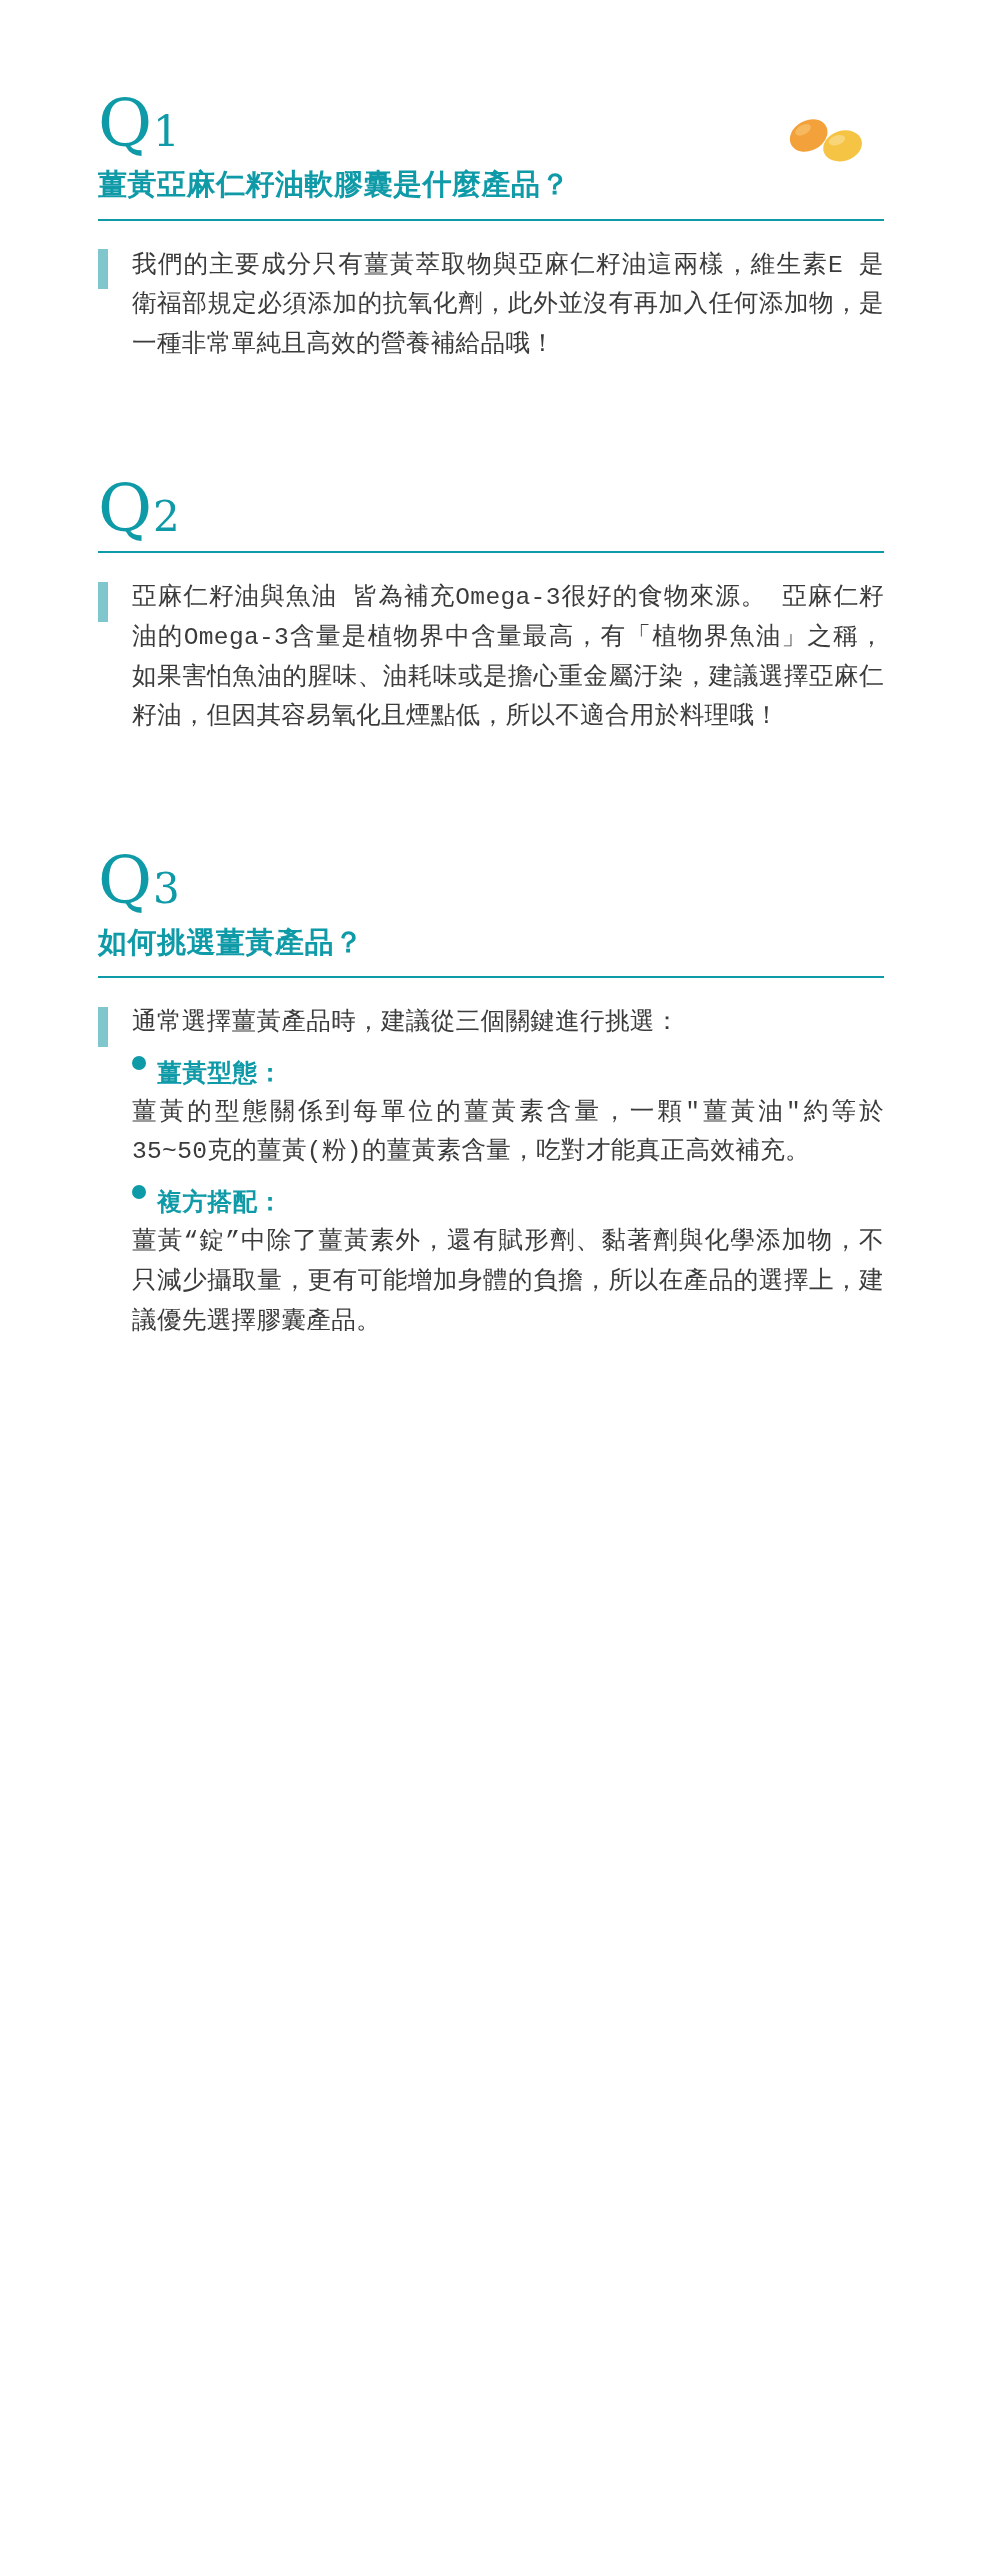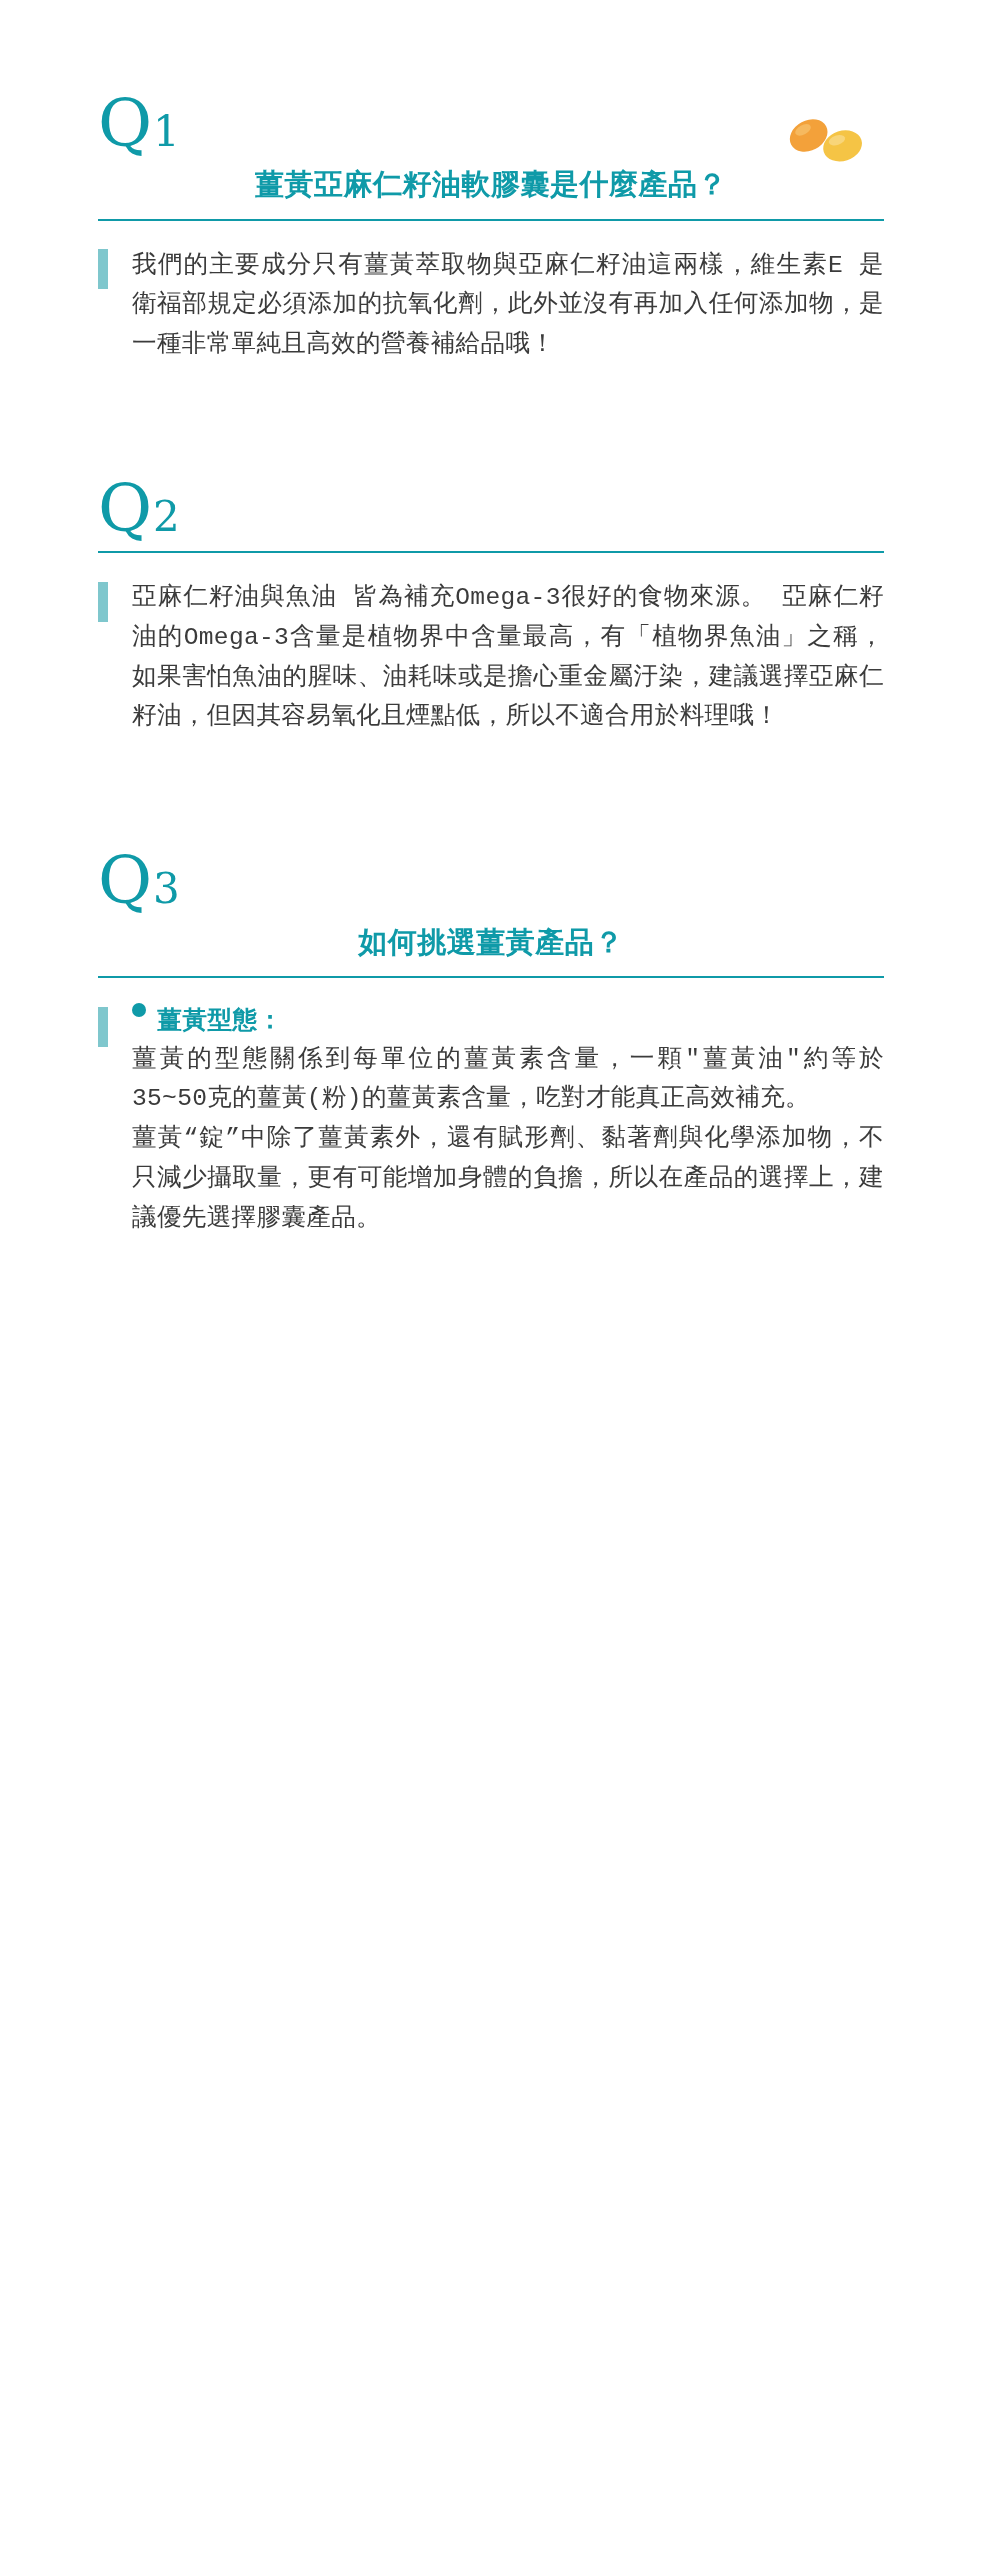--- a/index.html
+++ b/index.html
@@ -49,21 +49,20 @@
   }
 
   .q-title {
     font-family: "Liberation Sans", sans-serif;
     font-size: 29px;
     font-weight: bold;
     color: #0f9aa8;
     letter-spacing: 0.5px;
     line-height: 1.3;
     margin: 0 0 15px 0;
-    text-align: center;
   }
 
   .divider {
     height: 1.9px;
     background: #0f9aa8;
     width: 100%;
     margin-bottom: 24.6px;
   }
 
   .answer {
@@ -155,26 +154,31 @@
   </div>
 
   <div class="faq-block">
     <div class="q-label">
       <span class="q-letter">Q</span>
       <span class="q-num">3</span>
     </div>
     <h2 class="q-title">如何挑選薑黃產品？</h2>
     <div class="divider"></div>
     <div class="answer">
+      <p>通常選擇薑黃產品時，建議從三個關鍵進行挑選：</p>
 
       <div class="sub-heading">
         <span class="bullet-dot"></span>
         <span>薑黃型態：</span>
       </div>
       <p>薑黃的型態關係到每單位的薑黃素含量，一顆"薑黃油"約等於35~50克的薑黃(粉)的薑黃素含量，吃對才能真正高效補充。</p>
 
+      <div class="sub-heading">
+        <span class="bullet-dot"></span>
+        <span>複方搭配：</span>
+      </div>
 
       <p>薑黃“錠”中除了薑黃素外，還有賦形劑、黏著劑與化學添加物，不只減少攝取量，更有可能增加身體的負擔，所以在產品的選擇上，建議優先選擇膠囊產品。</p>
     </div>
   </div>
 
 </div>
 
 
 </body></html>

